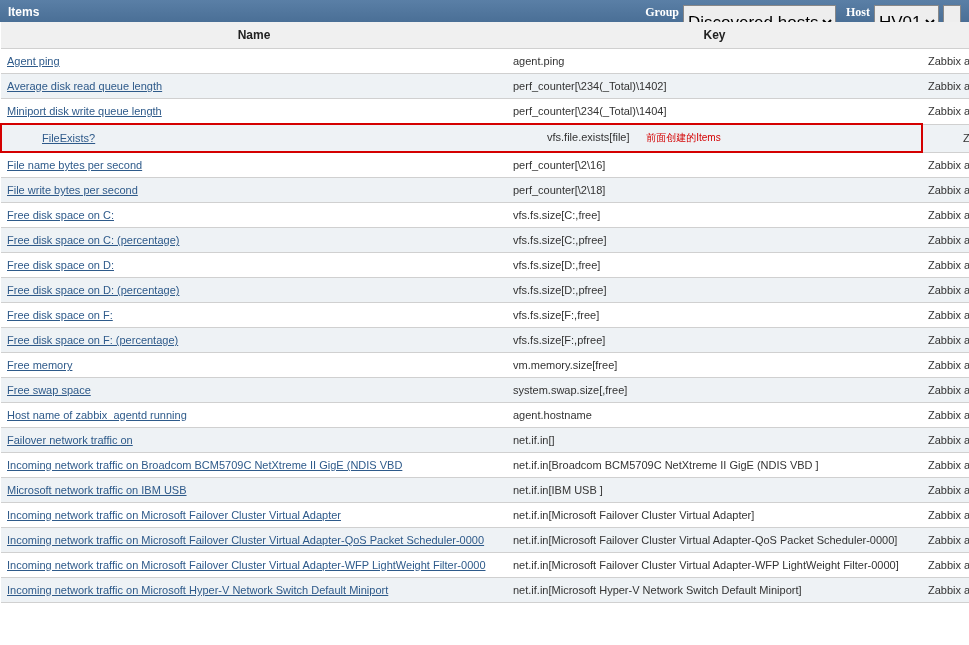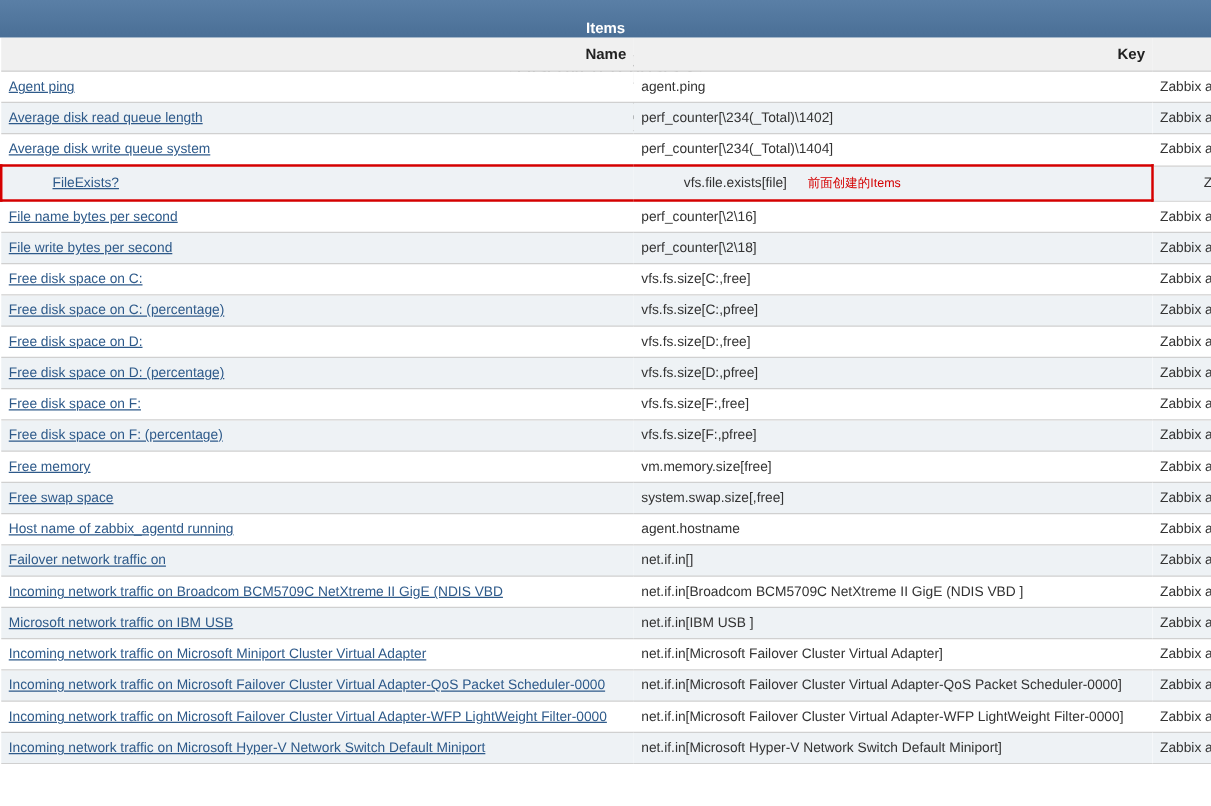--- a/index.html
+++ b/index.html
@@ -9,25 +9,24 @@
     color: #333;
     background: #fff;
     width: 969px;
     overflow: hidden;
   }
   .header-bar {
     background: linear-gradient(#5a7fa6, #4a6f96);
     color: #fff;
     font-weight: bold;
     font-size: 12px;
-    padding: 15px 8px;
+    padding: 5px 8px;
     display: flex;
-    align-items: center;
+    align-items: flex-start;
     height: 22px;
-    flex-direction: column;
   }
   .header-bar .title { flex: 0 0 auto; }
   .header-bar .spacer { flex: 1; }
   .header-bar label { font-weight: bold; margin-right: 4px; margin-left: 10px; font-family: Liberation Serif, serif; }
   .header-bar select {
     font-size: 17px;
     font-family: Liberation Sans, sans-serif;
     background: #eee;
     border: 1px solid #888;
     height: 34px;
@@ -45,21 +44,21 @@
     overflow-y: hidden;
     width: 969px;
     position: relative;
   }
   table.items {
     border-collapse: collapse;
     width: 1120px;
     table-layout: fixed;
   }
   table.items th {
-    text-align: right;
+    text-align: center;
     background: #f0f0f0;
     font-weight: bold;
     font-size: 12px;
     padding: 6px 6px;
     border-bottom: 1px solid #d0d0d0;
     color: #222;
   }
   table.items td {
     padding: 6px 6px;
     border-bottom: 1px solid #d0d0d0;
@@ -141,21 +140,21 @@
           <td><a href="#" class="item-link">Agent ping</a></td>
           <td><span>agent.ping</span></td>
           <td>Zabbix agent</td>
         </tr>
         <tr>
           <td><a href="#" class="item-link">Average disk read queue length</a></td>
           <td><span>perf_counter[\234(_Total)\1402]</span></td>
           <td>Zabbix agent</td>
         </tr>
         <tr>
-          <td><a href="#" class="item-link">Average disk write queue system</a></td>
+          <td><a href="#" class="item-link">Miniport disk write queue length</a></td>
           <td><span>perf_counter[\234(_Total)\1404]</span></td>
           <td>Zabbix agent</td>
         </tr>
         <tr class="highlight-row">
           <td><a href="#" class="item-link">FileExists?</a></td>
           <td><span>vfs.file.exists[file]</span><span class="annotation">&nbsp;&nbsp;&nbsp;&nbsp;&nbsp;&nbsp;前面创建的Items</span></td>
           <td>Zabbix agent</td>
         </tr>
         <tr>
           <td><a href="#" class="item-link">File name bytes per second</a></td>
@@ -221,21 +220,21 @@
           <td><a href="#" class="item-link">Incoming network traffic on Broadcom BCM5709C NetXtreme II GigE (NDIS VBD</a></td>
           <td><span>net.if.in[Broadcom BCM5709C NetXtreme II GigE (NDIS VBD ]</span></td>
           <td>Zabbix agent</td>
         </tr>
         <tr>
           <td><a href="#" class="item-link">Microsoft network traffic on IBM USB</a></td>
           <td><span>net.if.in[IBM USB ]</span></td>
           <td>Zabbix agent</td>
         </tr>
         <tr>
-          <td><a href="#" class="item-link">Incoming network traffic on Microsoft Miniport Cluster Virtual Adapter</a></td>
+          <td><a href="#" class="item-link">Incoming network traffic on Microsoft Failover Cluster Virtual Adapter</a></td>
           <td><span>net.if.in[Microsoft Failover Cluster Virtual Adapter]</span></td>
           <td>Zabbix agent</td>
         </tr>
         <tr>
           <td><a href="#" class="item-link">Incoming network traffic on Microsoft Failover Cluster Virtual Adapter-QoS Packet Scheduler-0000</a></td>
           <td><span>net.if.in[Microsoft Failover Cluster Virtual Adapter-QoS Packet Scheduler-0000]</span></td>
           <td>Zabbix agent</td>
         </tr>
         <tr>
           <td><a href="#" class="item-link">Incoming network traffic on Microsoft Failover Cluster Virtual Adapter-WFP LightWeight Filter-0000</a></td>

